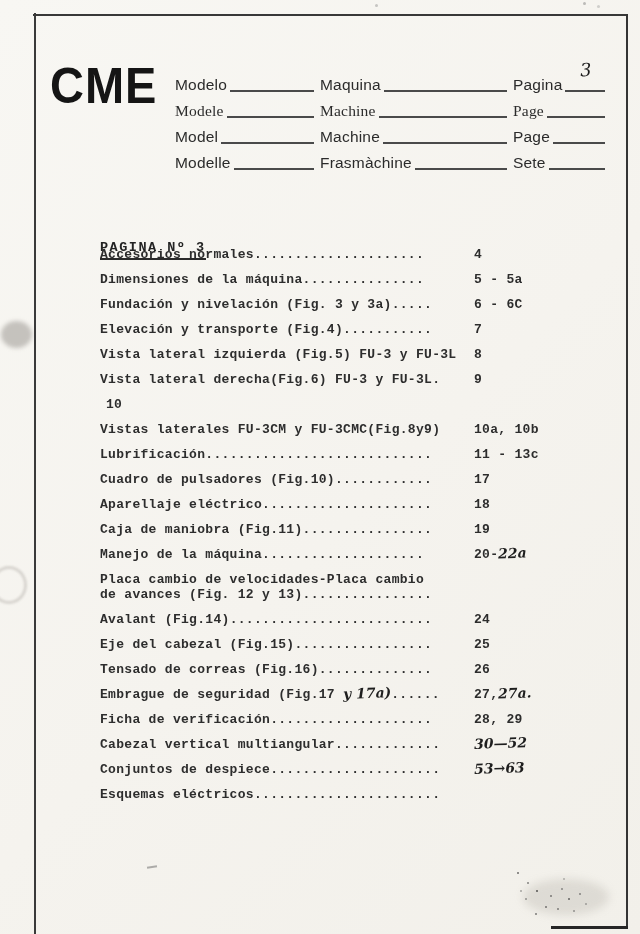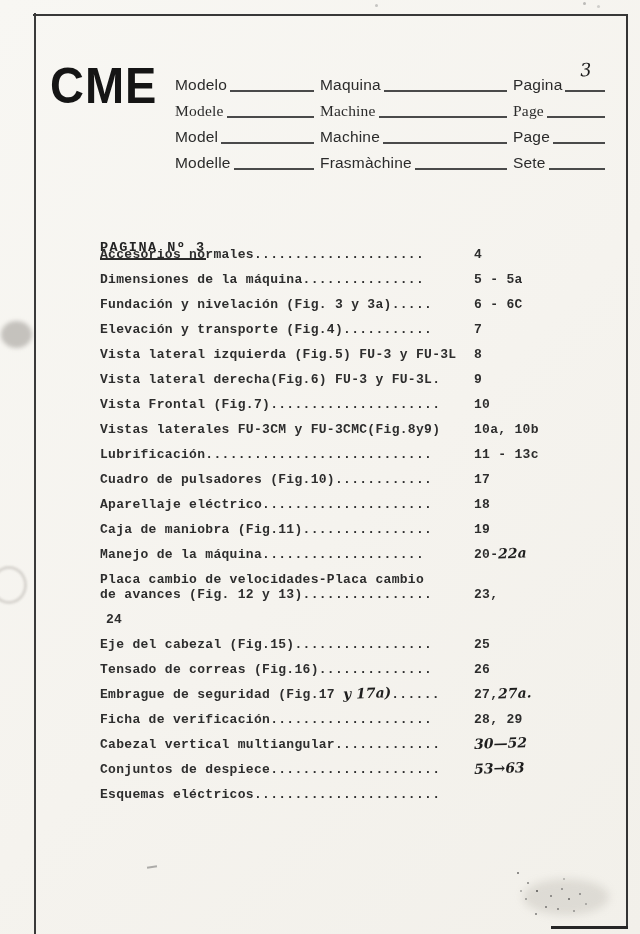--- a/index.html
+++ b/index.html
@@ -181,21 +181,20 @@
     <div class="toc-title-cell"><span class="t">Vista lateral izquierda (Fig.5) FU-3 y FU-3L</span></div>
     <div class="toc-page-cell"><span class="t">8</span></div>
   </div>
 
   <div class="toc-row">
     <div class="toc-title-cell"><span class="t">Vista lateral derecha(Fig.6) FU-3 y FU-3L.</span></div>
     <div class="toc-page-cell"><span class="t">9</span></div>
   </div>
 
   <div class="toc-row">
-    <div class="toc-title-cell"><span class="t">Vista Frontal (Fig.7)</span><span class="t">.....................</span></div>
     <div class="toc-page-cell"><span class="t">10</span></div>
   </div>
 
   <div class="toc-row">
     <div class="toc-title-cell"><span class="t">Vistas laterales FU-3CM y FU-3CMC(Fig.8y9)</span></div>
     <div class="toc-page-cell"><span class="t">10a, 10b</span></div>
   </div>
 
   <div class="toc-row">
     <div class="toc-title-cell"><span class="t">Lubrificación</span><span class="t">............................</span></div>
@@ -218,24 +217,24 @@
     <div class="toc-page-cell"><span class="t">19</span></div>
   </div>
 
   <div class="toc-row">
     <div class="toc-title-cell"><span class="t">Manejo de la máquina</span><span class="t">....................</span></div>
     <div class="toc-page-cell"><span class="t">20-</span><span class="hw">22a</span></div>
   </div>
 
   <div class="toc-row">
     <div class="toc-title-cell"><span class="t">Placa cambio de velocidades-Placa cambio</span><span class="t line2">de avances (Fig. 12 y 13)................</span></div>
-    <div class="toc-page-cell"><span class="t">23,</span></div>
-  </div>
-
-  <div class="toc-row">
+  </div>
+
+  <div class="toc-row">
+    <div class="toc-title-cell"><span class="t">Avalant (Fig.14)</span><span class="t">.........................</span></div>
     <div class="toc-page-cell"><span class="t">24</span></div>
   </div>
 
   <div class="toc-row">
     <div class="toc-title-cell"><span class="t">Eje del cabezal (Fig.15)</span><span class="t">.................</span></div>
     <div class="toc-page-cell"><span class="t">25</span></div>
   </div>
 
   <div class="toc-row">
     <div class="toc-title-cell"><span class="t">Tensado de correas (Fig.16)</span><span class="t">..............</span></div>

